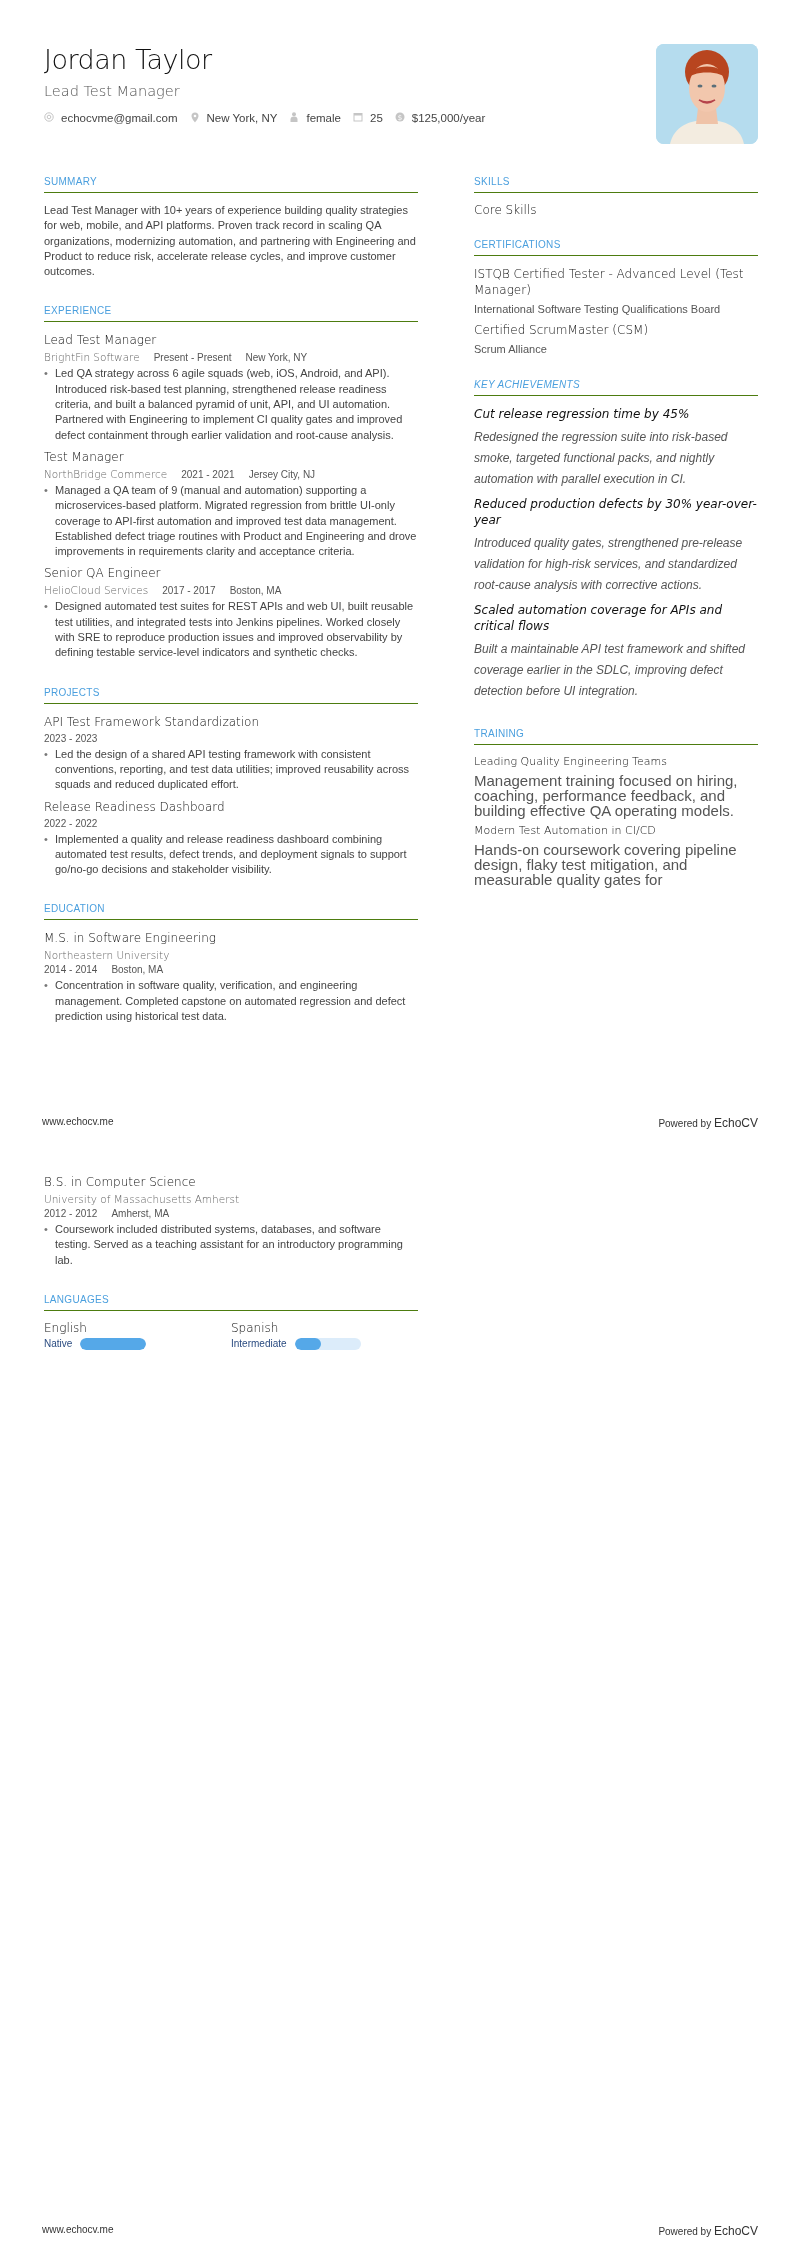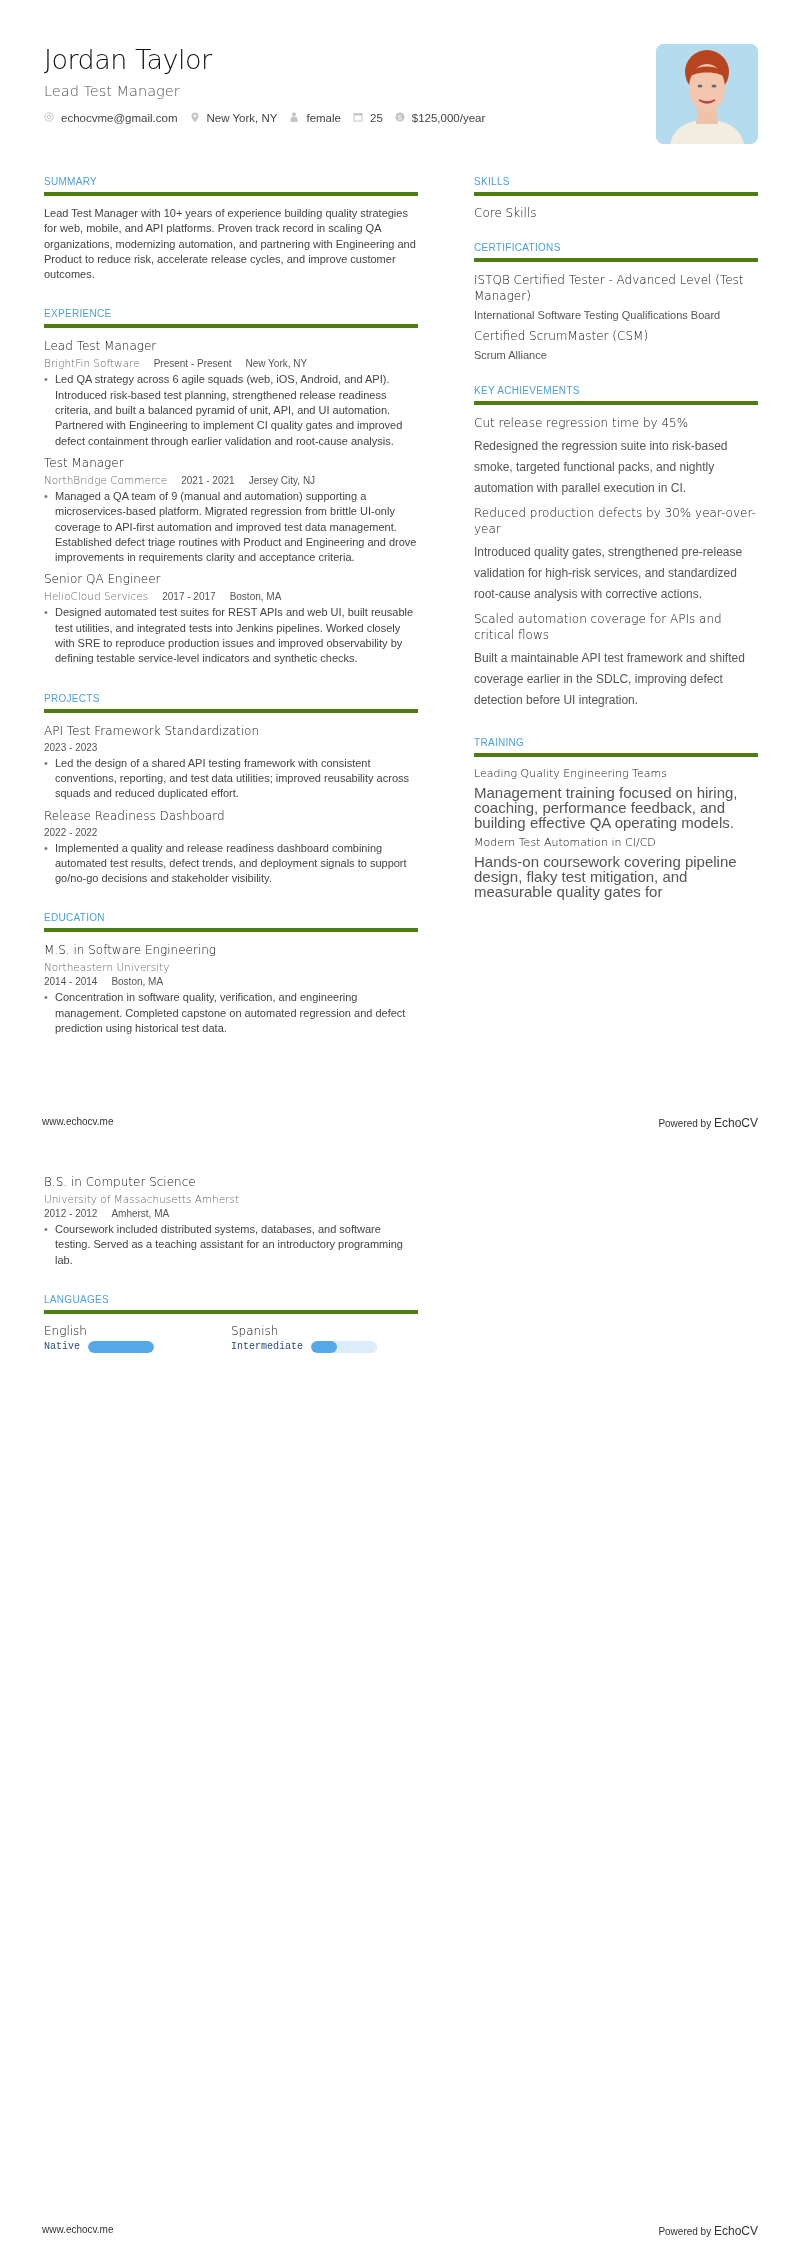--- a/index.html
+++ b/index.html
@@ -13,21 +13,21 @@
   .name { font-family: "DejaVu Sans", sans-serif; font-weight: 300; font-size: 27px; color: #111; letter-spacing: -0.5px; line-height: 32px; }
   .title { font-family: "DejaVu Sans", sans-serif; font-size: 14.5px; color: #555; margin-top: 7px; font-weight: 300; }
   .contacts { display: flex; align-items: center; margin-top: 13px; font-size: 11.5px; color: #444; }
   .contact { display: flex; align-items: flex-start; margin-right: 12px; }
   .cicon { width: 10px; height: 10px; margin-right: 7px; display: inline-flex; align-items: center; justify-content: center; color: #c5c5c5; font-size: 9px; }
   .photo { position: absolute; left: 656px; top: 44px; width: 102px; height: 100px; border-radius: 8px; overflow: hidden; background: #b3dcef; }
 
   .col-left { position: absolute; left: 44px; width: 374px; }
   .col-right { position: absolute; left: 474px; width: 284px; }
 
-  .section-title { font-size: 10px; color: #4a9fde; letter-spacing: 0.3px; text-transform: uppercase; padding-bottom: 5px; border-bottom: 4px solid #4d7c0f; margin-bottom: 10px; }
+  .section-title { font-size: 10px; color: #4a9fde; letter-spacing: 0.3px; text-transform: uppercase; padding-bottom: 5px; border-bottom: 1px solid #4d7c0f; margin-bottom: 10px; }
   .section { margin-bottom: 26px; }
   .body-text { font-size: 11px; color: #444; line-height: 15.3px; }
 
   .item-title { font-family: "DejaVu Sans", sans-serif; font-weight: 300; font-size: 12px; color: #111; margin-bottom: 3px; line-height: 16px; }
   .meta { display: flex; align-items: baseline; font-size: 10.5px; color: #555; margin-bottom: 3px; }
   .meta .company { font-family: "DejaVu Sans", sans-serif; font-weight: 300; margin-right: 14px; color: #666; font-size: 10.5px; }
   .meta .dates { margin-right: 14px; font-size: 10px; }
   .meta .loc { font-size: 10px; }
   .bullet { display: flex; font-size: 11px; color: #444; line-height: 15.3px; margin-bottom: 6px; }
   .bullet .dot { width: 11px; flex-shrink: 0; color: #777; }
@@ -47,21 +47,21 @@
   .train-desc { font-size: 15px; color: #555; line-height: 15px; margin-bottom: 6px; }
 
   .footer { position: absolute; left: 0; width: 794px; height: 20px; font-size: 10px; color: #333; }
   .footer .site { position: absolute; left: 42px; }
   .footer .powered { position: absolute; right: 36px; }
   .footer .brand { font-size: 12px; color: #333; }
 
   .langs { display: flex; }
   .lang { width: 192px; }
   .lang-name { font-family: "DejaVu Sans", sans-serif; font-weight: 300; font-size: 12px; color: #111; margin-bottom: 3px; }
-  .lang-row { display: flex; align-items: flex-start; font-family: Liberation Mono, monospace; }
+  .lang-row { display: flex; align-items: flex-start; }
   .lang-level { font-size: 10px; color: #2a4b80; margin-right: 8px; }
   .bar { width: 66px; height: 12px; border-radius: 6px; background: #dcecfa; overflow: hidden; }
   .bar-fill { height: 100%; background: #55a8e8; border-radius: 6px; }
 </style>
 </head>
 <body>
 
 <div class="page page1">
 
   <div class="header">
@@ -231,21 +231,21 @@
     </div>
 
     <div class="section" style="margin-bottom:24px;">
       <div class="section-title">Certifications</div>
       <div class="cert-name">ISTQB Certified Tester - Advanced Level (Test Manager)</div>
       <div class="cert-org">International Software Testing Qualifications Board</div>
       <div class="cert-name">Certified ScrumMaster (CSM)</div>
       <div class="cert-org">Scrum Alliance</div>
     </div>
 
-    <div class="section" style="margin-bottom:26px;">
+    <div class="section" style="margin-bottom:26px;font-style:italic;">
       <div class="section-title">Key Achievements</div>
       <div class="ach-title">Cut release regression time by 45%</div>
       <div class="ach-desc">Redesigned the regression suite into risk-based smoke, targeted functional packs, and nightly automation with parallel execution in CI.</div>
       <div class="ach-title">Reduced production defects by 30% year-over-year</div>
       <div class="ach-desc">Introduced quality gates, strengthened pre-release validation for high-risk services, and standardized root-cause analysis with corrective actions.</div>
       <div class="ach-title">Scaled automation coverage for APIs and critical flows</div>
       <div class="ach-desc">Built a maintainable API test framework and shifted coverage earlier in the SDLC, improving defect detection before UI integration.</div>
     </div>
 
     <div class="section">

